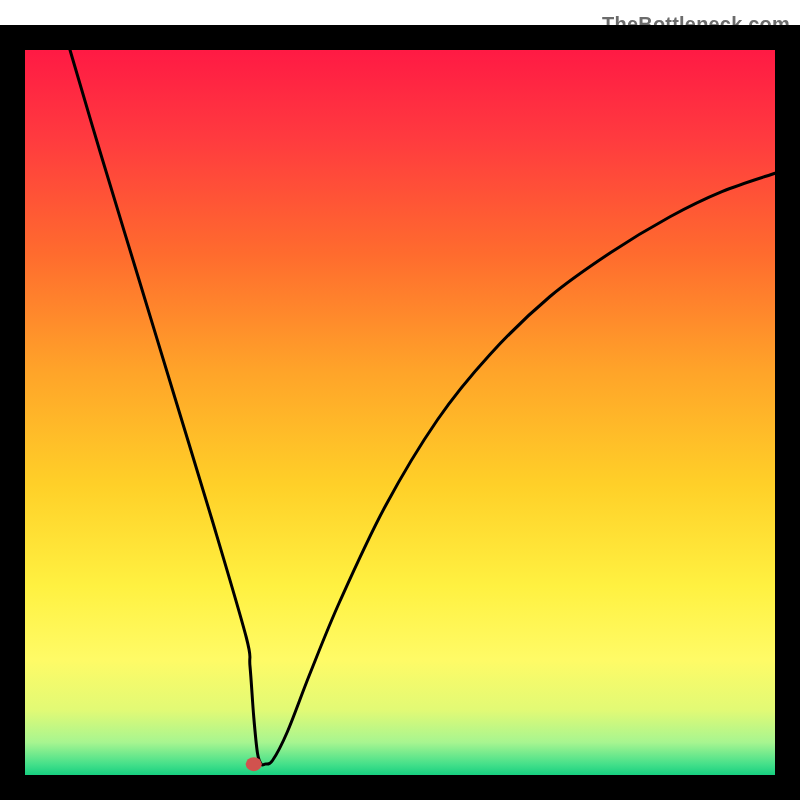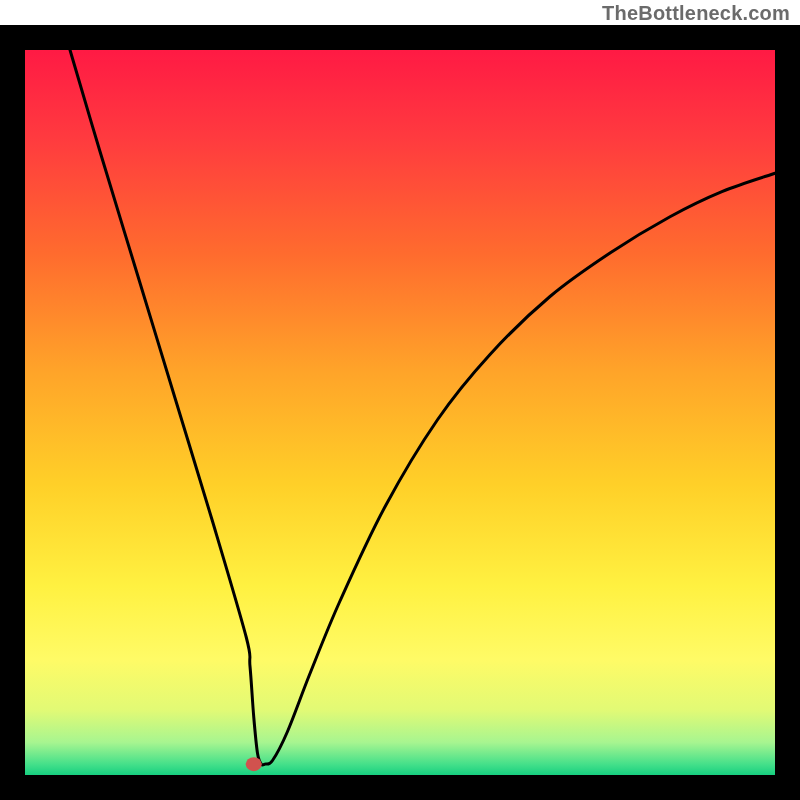--- a/index.html
+++ b/index.html
@@ -6,21 +6,21 @@
     margin: 0;
     padding: 0;
     width: 800px;
     height: 800px;
     overflow: hidden;
     background: #ffffff;
     font-family: Arial, Helvetica, sans-serif;
   }
   .attribution {
     position: absolute;
-    top: 2px;
+    top: 13px;
     right: 10px;
     font-size: 20px;
     font-weight: 600;
     color: #6b6b6b;
     letter-spacing: 0.2px;
   }
   .chart-wrap {
     position: absolute;
     top: 25px;
     left: 0;

